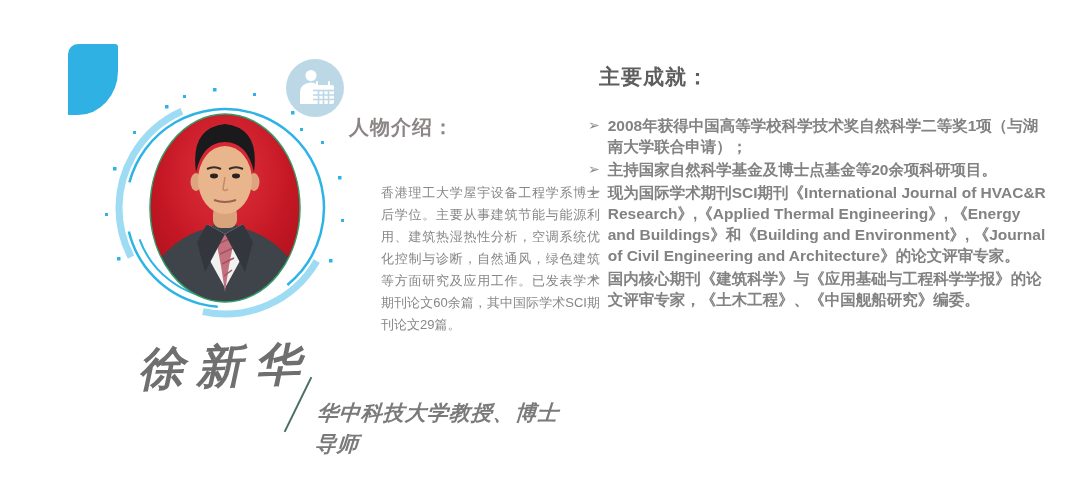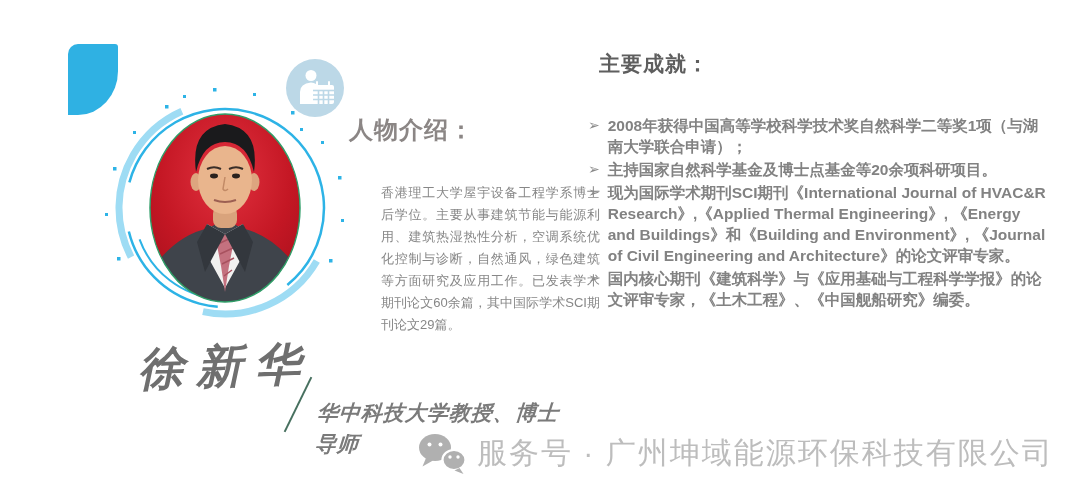--- a/index.html
+++ b/index.html
@@ -11,30 +11,30 @@
   .petal{
     position:absolute;left:68px;top:44px;width:50px;height:71px;background:#2fb1e3;
     border-radius:10px 3px 0 0;border-bottom-right-radius:80% 62%;
   }
   
   .portrait-wrap{position:absolute;left:95px;top:74px;width:260px;height:270px;}
   
   .badge{position:absolute;left:286px;top:59px;width:58px;height:58px;}
   
   .intro-heading{
-    position:absolute;left:349px;top:114px;font-size:24px;font-weight:bold;
+    position:absolute;left:349px;top:114px;font-size:20px;font-weight:bold;
     color:#8b8685;letter-spacing:1px;
   }
   .intro-body{
     position:absolute;left:345px;top:182px;width:219px;font-size:13px;line-height:22px;
     color:#878787;text-align:justify;margin-left:36px;
   }
   
   .ach-heading{
-    position:absolute;left:599px;top:50px;font-size:21px;font-weight:bold;
+    position:absolute;left:599px;top:63px;font-size:21px;font-weight:bold;
     color:#5e5e5e;letter-spacing:1px;
   }
   .ach-list{
     position:absolute;left:588px;top:115px;width:460px;margin:0;padding:0;list-style:none;
     color:#828282;font-size:15.5px;line-height:21px;
   }
   .ach-item{display:flex;gap:8px;margin-bottom:2px;}
   .ach-marker{flex:0 0 auto;font-size:14px;line-height:21px;color:#8a8a8a;}
   .ach-text{flex:1 1 auto;font-weight:bold;}
   
@@ -178,33 +178,14 @@
     <li class="ach-item">
       <span class="ach-marker">➢</span>
       <span class="ach-text">国内核心期刊《建筑科学》与《应用基础与工程科学学报》的论文评审专家，《土木工程》、《中国舰船研究》编委。</span>
     </li>
   </ul>
 
   <div class="name">徐新华</div>
   <div class="slash"></div>
   <div class="prof-title">华中科技大学教授、博士导师</div>
 
-  <div class="footer">
-    <span class="footer-icon">
-      <svg width="52" height="44" viewBox="0 0 52 44">
-        <g fill="#b0b0b0">
-          <ellipse cx="19" cy="16.5" rx="16" ry="13.5"></ellipse>
-          <path d="M10,27 L6.5,35.5 L17,29.5 Z"></path>
-        </g>
-        <circle cx="13.5" cy="13.5" r="2" fill="#ffffff"></circle>
-        <circle cx="24.5" cy="13.5" r="2" fill="#ffffff"></circle>
-        <g>
-          <ellipse cx="38" cy="29" rx="11.5" ry="10" fill="#b0b0b0" stroke="#ffffff" stroke-width="2.2"></ellipse>
-          <path d="M43.5,37 L47.5,43 L38.5,39.5 Z" fill="#b0b0b0"></path>
-          <circle cx="34" cy="26" r="1.7" fill="#ffffff"></circle>
-          <circle cx="42" cy="26" r="1.7" fill="#ffffff"></circle>
-        </g>
-      </svg>
-    </span>
-    <span class="footer-text">服务号 · 广州坤域能源环保科技有限公司</span>
-  </div>
 
 </div>
 
 </body></html>

